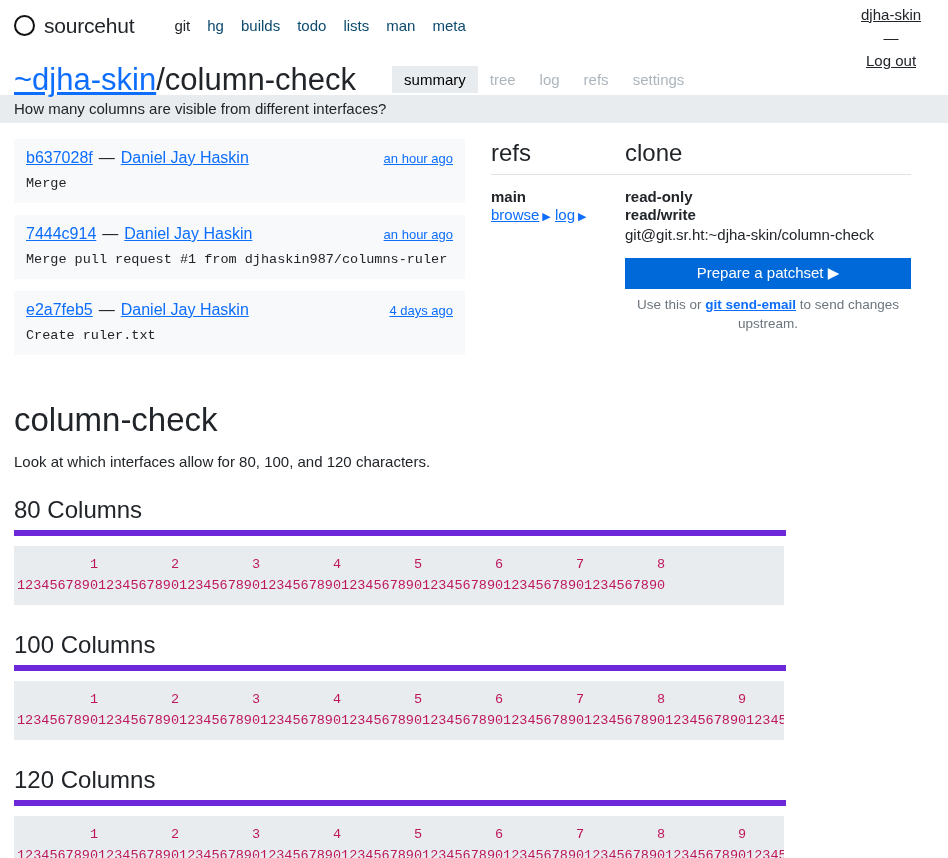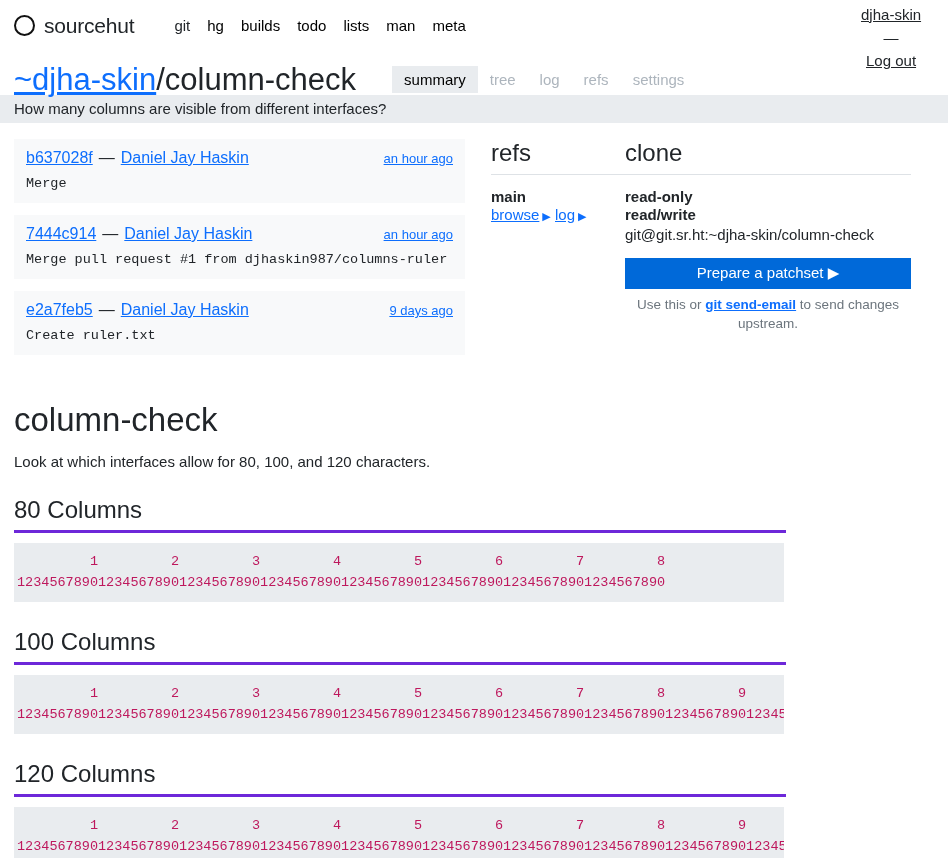--- a/index.html
+++ b/index.html
@@ -27,21 +27,21 @@
     display: flex; align-items: center; gap: 9px;
     font-size: 21px; color: #212529; text-decoration: none;
     font-weight: 400; letter-spacing: -0.2px;
   }
   .brand .logo-circle {
     width: 21px; height: 21px;
     border: 2.5px solid #111; border-radius: 50%;
     display: inline-block;
   }
   .navlinks { display: flex; align-items: center; gap: 17px; margin-left: 40px; font-size: 15px; }
-  .navlinks a { text-decoration: none; color: #000000; }
+  .navlinks a { text-decoration: none; color: #0c4a6e; }
   .navlinks a.active { color: #212529; }
   .rightnav {
     margin-left: auto;
     font-size: 15px; color: #212529;
     display: flex; align-items: center; gap: 6px;
     white-space: nowrap;
     flex-direction: column;
   }
   .rightnav a { color: #212529; text-decoration: underline; }
 
@@ -139,21 +139,21 @@
   .patchnote a { color: #0d6efd; font-weight: 700; }
 
   
   .readme { padding: 34px 14px 0 14px; width: 800px; }
   .readme h1 {
     font-size: 33px; font-weight: 400; margin: 0 0 14px 0; color: #212529;
   }
   .readme p { font-size: 15px; margin: 0 0 26px 0; color: #212529; }
   .readme h2 {
     font-size: 24px; font-weight: 400; margin: 0 0 0 0;
-    padding-bottom: 6px; border-bottom: 3px solid #6d28d9; color: #212529;
+    padding-bottom: 6px; border-bottom: 6px solid #6d28d9; color: #212529;
   }
   .rulerbox {
     background: #e9ecef;
     margin-top: 10px;
     margin-bottom: 26px;
     padding: 8px 0 9px 0;
     overflow: hidden;
     width: 770px;
   }
   .rulerbox pre {
@@ -228,21 +228,21 @@
         <a href="#" class="when">an hour ago</a>
       </div>
       <div class="commit-msg">Merge pull request #1 from djhaskin987/columns-ruler</div>
     </div>
 
     <div class="commit">
       <div class="commit-head">
         <a href="#" class="hash">e2a7feb5</a>
         <span class="dash">—</span>
         <a href="#" class="author">Daniel Jay Haskin</a>
-        <a href="#" class="when">9 days ago</a>
+        <a href="#" class="when">4 days ago</a>
       </div>
       <div class="commit-msg">Create ruler.txt</div>
     </div>
 
   </div>
 
   <div class="col-refs">
     <div class="secttitle">refs</div>
     <div class="refname">main</div>
     <div class="reflinks">

